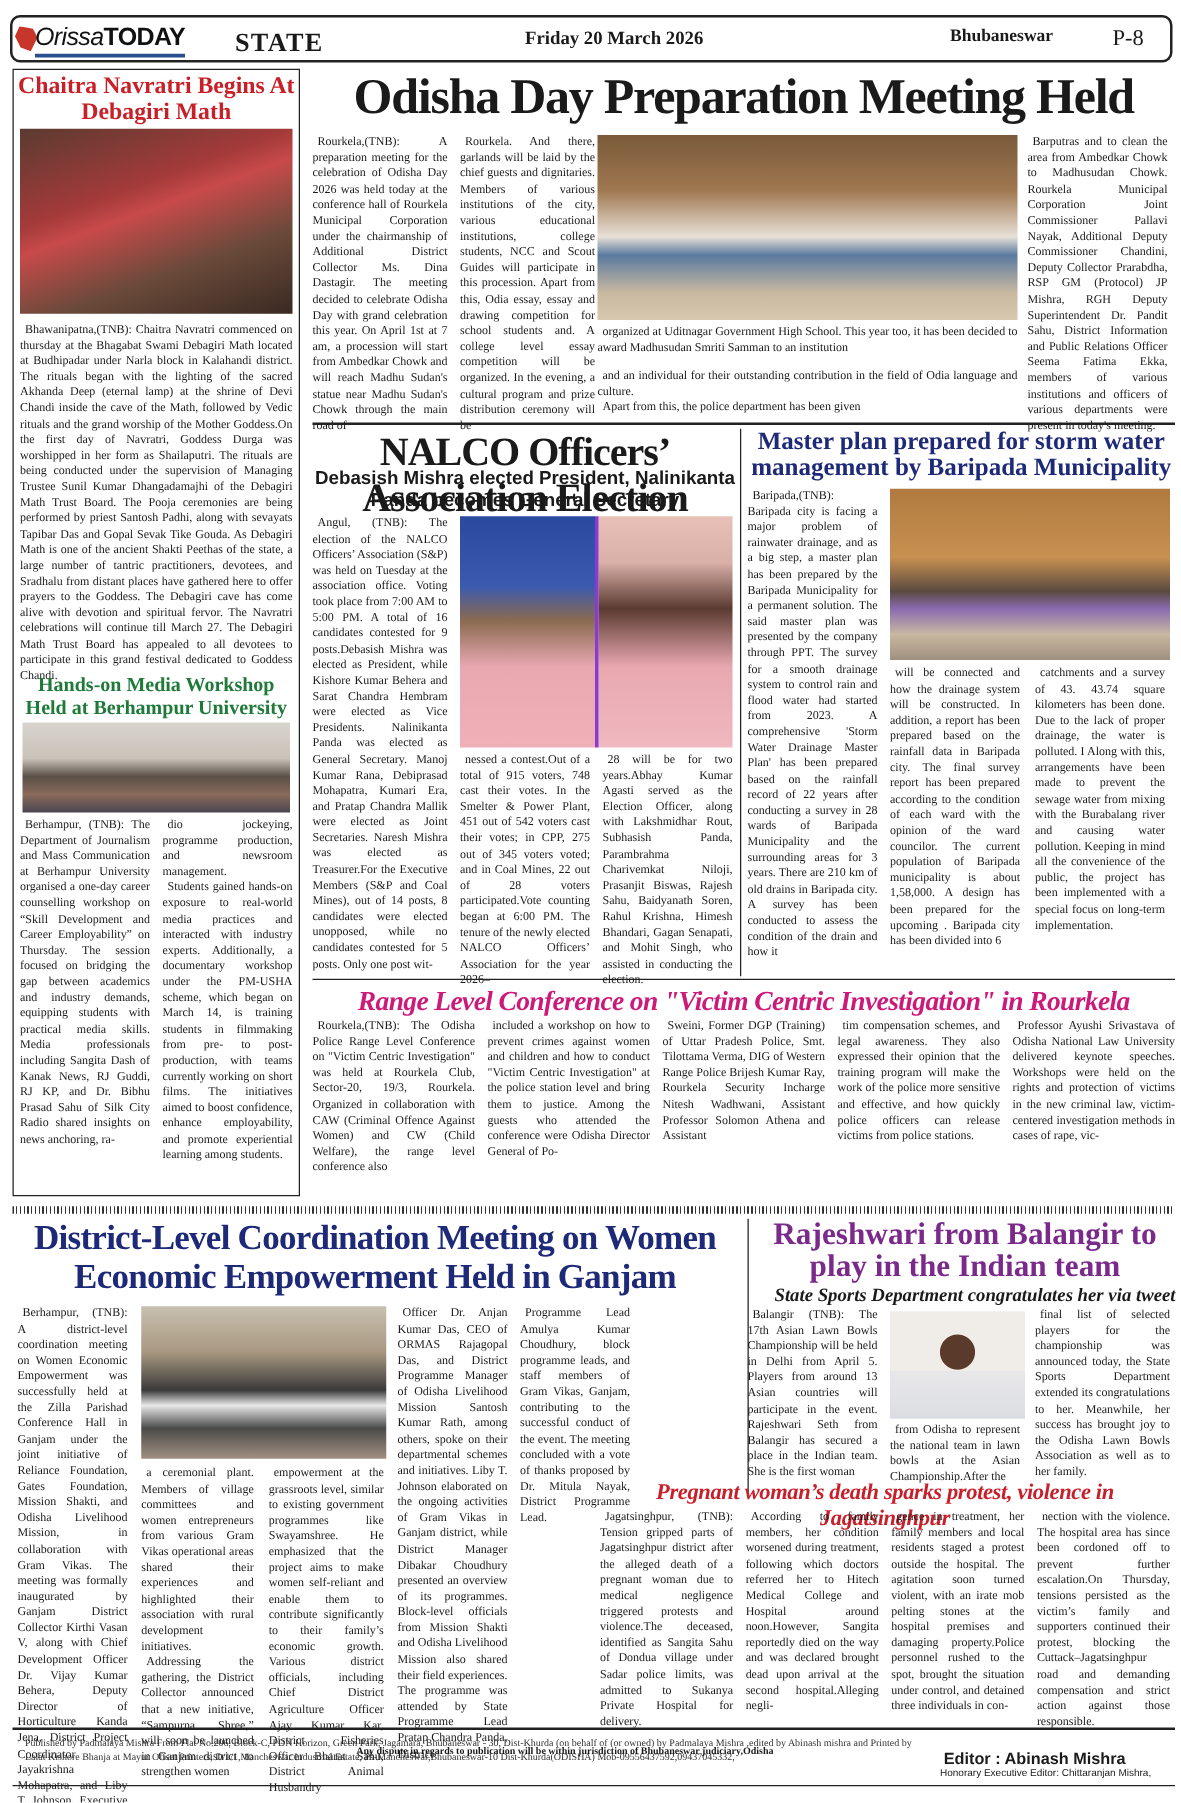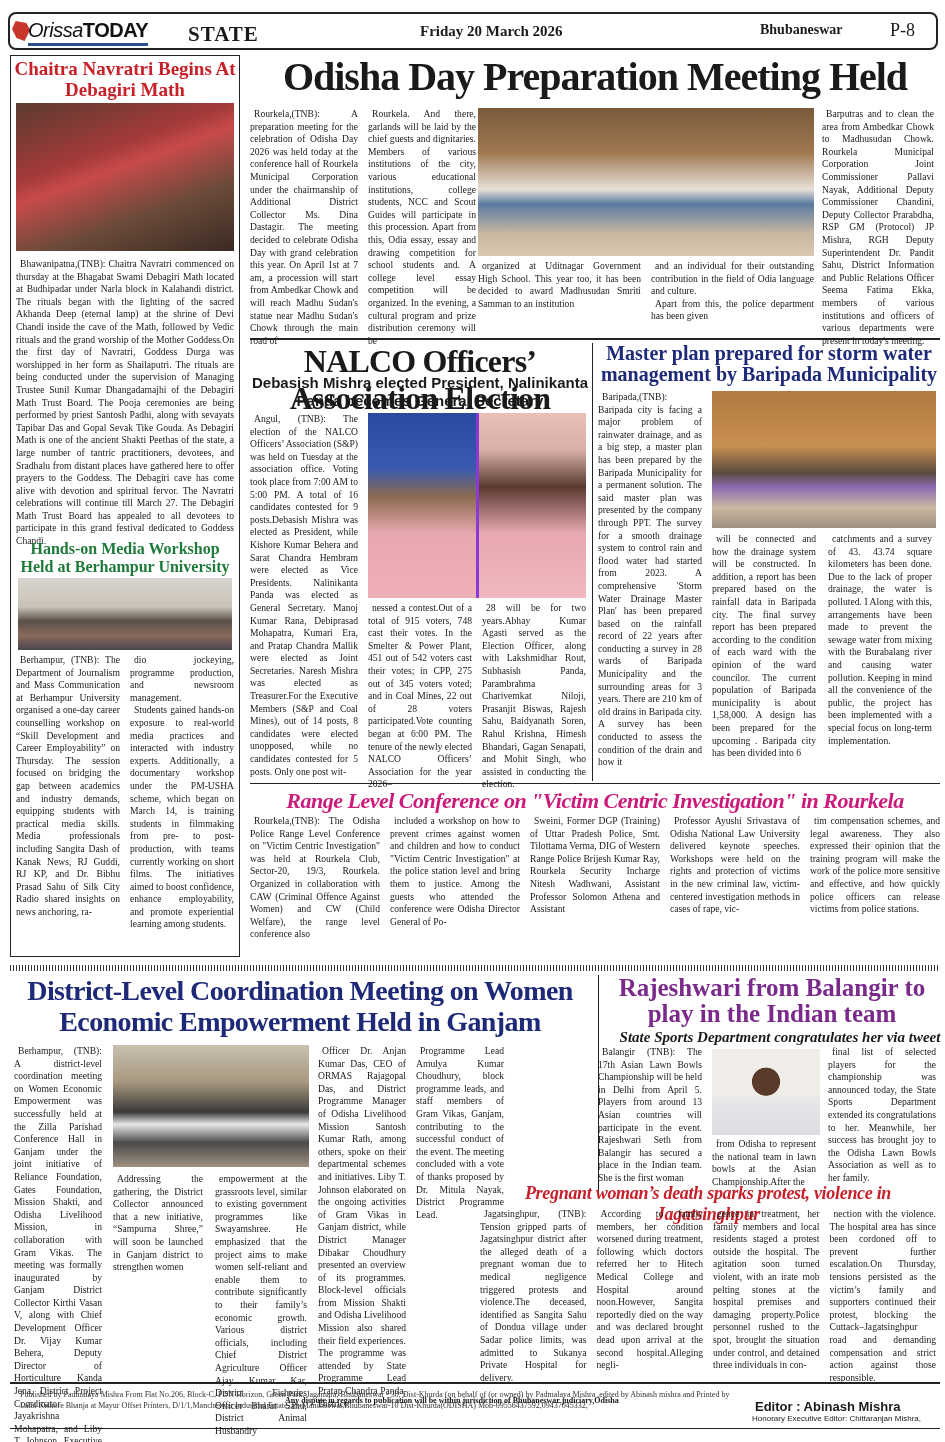--- a/index.html
+++ b/index.html
@@ -30,21 +30,21 @@
   #chaitra-body { left: 16px; top: 258px; width: 218px; }
   #hands-title { left: 14px; top: 540px; width: 222px; text-align: center; color: #1f7a3a; font-size: 16px; font-weight: bold; line-height: 18px; }
   #hands-photo { left: 18px; top: 578px; width: 214px; height: 72px; background: linear-gradient(180deg, #d8d4ce 0%, #c9c2b8 40%, #5a5048 60%, #8a6a5a 80%, #4a4550 100%); }
   #hands-body { left: 16px; top: 654px; width: 218px; }
 
   
   #odisha-title { left: 250px; top: 55px; width: 690px; text-align: center; font-size: 40px; font-weight: bold; letter-spacing: -1px; line-height: 44px; }
   #odisha-col1 { left: 250px; top: 108px; width: 108px; }
   #odisha-col2 { left: 368px; top: 108px; width: 108px; }
   #odisha-photo { left: 478px; top: 108px; width: 336px; height: 148px; background: linear-gradient(180deg, #7a5a3a 0%, #a07850 30%, #e8e0d8 55%, #5a7aa0 65%, #c8b8a0 85%, #d8c8b0 100%); }
-  #odisha-bottom { left: 478px; top: 260px; width: 336px; }
+  #odisha-bottom { left: 478px; top: 260px; width: 336px; flex-direction: column; }
   #odisha-col4 { left: 822px; top: 108px; width: 112px; }
   .rule-h { height: 2px; background: #222; }
 
   
   #nalco-title { left: 250px; top: 343px; width: 340px; text-align: center; font-size: 32px; font-weight: bold; letter-spacing: -0.8px; }
   #nalco-sub { left: 250px; top: 374px; width: 340px; text-align: center; font-family: "Liberation Sans", sans-serif; font-size: 15px; font-weight: bold; line-height: 18px; }
   #nalco-col1 { left: 250px; top: 413px; width: 108px; }
   #nalco-photo { left: 368px; top: 413px; width: 218px; height: 185px; display: flex; }
   #nalco-photo .p1 { flex: 1; background: linear-gradient(180deg, #2a4aa0 0%, #3a5ab0 30%, #8a6a50 45%, #e8a8b0 65%, #f0b0b8 100%); }
   #nalco-photo .div { width: 3px; background: #8a3ad0; }
@@ -189,35 +189,36 @@
   <div>
       <p>Rourkela,(TNB): The Odisha Police Range Level Conference on "Victim Centric Investigation" was held at Rourkela Club, Sector-20, 19/3, Rourkela. Organized in collaboration with CAW (Criminal Offence Against Women) and CW (Child Welfare), the range level conference also</p>
     </div>
   <div>
       <p>included a workshop on how to prevent crimes against women and children and how to conduct "Victim Centric Investigation" at the police station level and bring them to justice. Among the guests who attended the conference were Odisha Director General of Po-</p>
     </div>
   <div>
       <p>Sweini, Former DGP (Training) of Uttar Pradesh Police, Smt. Tilottama Verma, DIG of Western Range Police Brijesh Kumar Ray, Rourkela Security Incharge Nitesh Wadhwani, Assistant Professor Solomon Athena and Assistant</p>
     </div>
   <div>
+      <p>tim compensation schemes, and legal awareness. They also expressed their opinion that the training program will make the work of the police more sensitive and effective, and how quickly police officers can release victims from police stations.</p>
+    </div>
+  <div>
       <p>Professor Ayushi Srivastava of Odisha National Law University delivered keynote speeches. Workshops were held on the rights and protection of victims in the new criminal law, victim-centered investigation methods in cases of rape, vic-</p>
-    </div>
-  <div>
-      <p>tim compensation schemes, and legal awareness. They also expressed their opinion that the training program will make the work of the police more sensitive and effective, and how quickly police officers can release victims from police stations.</p>
     </div>
 </div>
 
 <div id="dotted-sep" class="abs"></div>
 
 <div id="district-title" class="abs">District-Level Coordination Meeting on Women Economic Empowerment Held in Ganjam</div>
 <div id="district-col1" class="abs body-text">
     <p>Berhampur, (TNB): A district-level coordination meeting on Women Economic Empowerment was successfully held at the Zilla Parishad Conference Hall in Ganjam under the joint initiative of Reliance Foundation, Gates Foundation, Mission Shakti, and Odisha Livelihood Mission, in collaboration with Gram Vikas. The meeting was formally inaugurated by Ganjam District Collector Kirthi Vasan V, along with Chief Development Officer Dr. Vijay Kumar Behera, Deputy Director of Horticulture Kanda Jena, District Project Coordinator Jayakrishna Mohapatra, and Liby T. Johnson, Executive Director of Gram Vikas, by offering water to</p>
   </div>
 <div id="district-photo" class="abs"></div>
 <div id="district-col2" class="abs body-text">
+    <p>a ceremonial plant. Members of village committees and women entrepreneurs from various Gram Vikas operational areas shared their experiences and highlighted their association with rural development initiatives.</p>
     <p>Addressing the gathering, the District Collector announced that a new initiative, “Sampurna Shree,” will soon be launched in Ganjam district to strengthen women</p>
   </div>
 <div id="district-col3" class="abs body-text">
     <p>empowerment at the grassroots level, similar to existing government programmes like Swayamshree. He emphasized that the project aims to make women self-reliant and enable them to contribute significantly to their family’s economic growth. Various district officials, including Chief District Agriculture Officer Ajay Kumar Kar, District Fisheries Officer Bharat Sahu, District Animal Husbandry</p>
   </div>
 <div id="district-col4" class="abs body-text">
     <p>Officer Dr. Anjan Kumar Das, CEO of ORMAS Rajagopal Das, and District Programme Manager of Odisha Livelihood Mission Santosh Kumar Rath, among others, spoke on their departmental schemes and initiatives. Liby T. Johnson elaborated on the ongoing activities of Gram Vikas in Ganjam district, while District Manager Dibakar Choudhury presented an overview of its programmes. Block-level officials from Mission Shakti and Odisha Livelihood Mission also shared their field experiences. The programme was attended by State Programme Lead Pratap Chandra Panda, District</p>
   </div>
 <div id="district-col5" class="abs body-text">
     <p>Programme Lead Amulya Kumar Choudhury, block programme leads, and staff members of Gram Vikas, Ganjam, contributing to the successful conduct of the event. The meeting concluded with a vote of thanks proposed by Dr. Mitula Nayak, District Programme Lead.</p>

